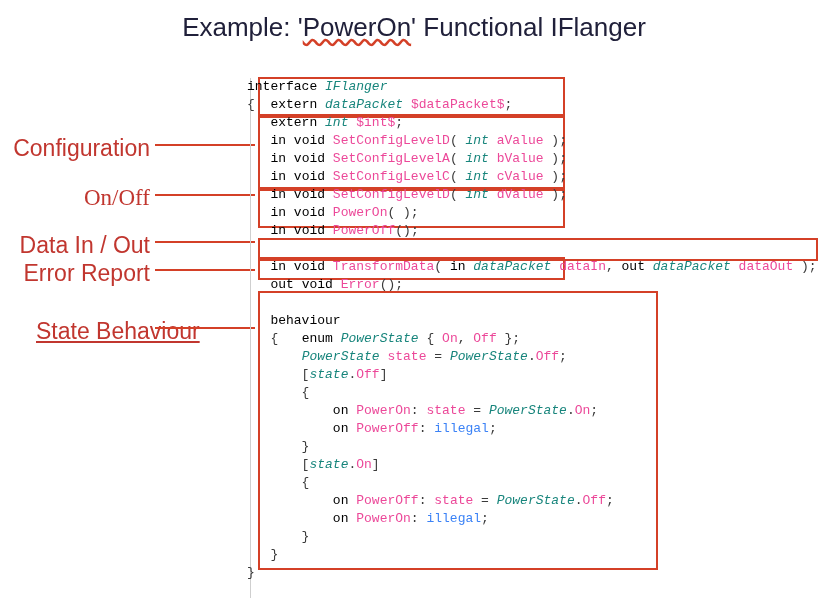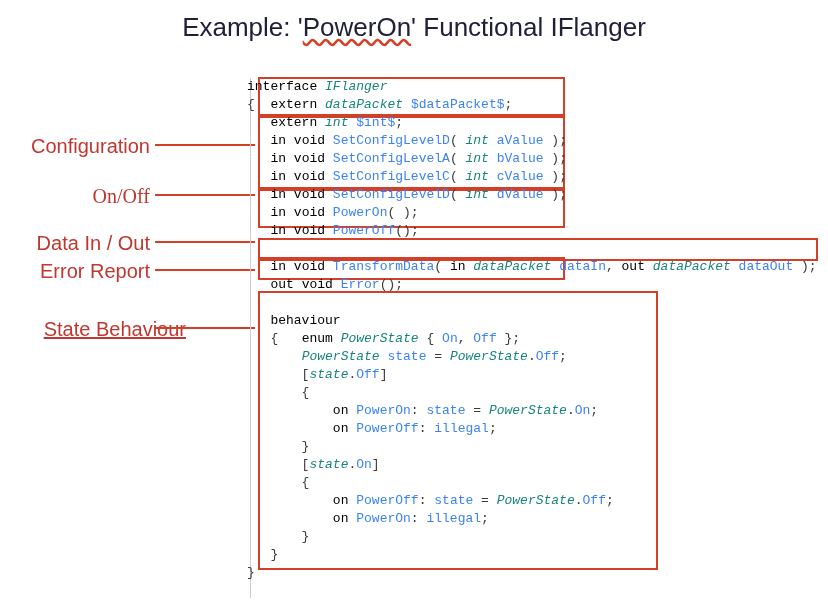--- a/index.html
+++ b/index.html
@@ -37,21 +37,21 @@
     left: 0;
     top: 0;
     width: 235px;
   }
   .label {
     position: absolute;
     left: 0;
     width: 150px;
     text-align: right;
     color: #c1362f;
-    font-size: 20px;
+    font-size: 23px;
     white-space: nowrap;
   }
   .label.underline { text-decoration: underline; margin-left: 36px; }
   .label-line {
     position: absolute;
     height: 2px;
     background: #d44027;
   }
 
   
@@ -61,21 +61,21 @@
     top: 60px;
     width: 560px;
     font-family: Consolas, "Courier New", monospace;
     font-size: 13px;
     line-height: 18px;
     color: #3a3a3a;
     white-space: pre;
   }
   .code .k  { color: #000000; }        
   .code .ty { color: #18857c; font-style: italic; }        
-  .code .fn { color: #3b82f6; }        
+  .code .fn { color: #ec4899; }        
   .code .punc { color: #3a3a3a; }
   .code .ill { color: #3b82f6; }       
 
   .brace-guide {
     position: absolute;
     left: 250px;
     top: 78px;
     width: 1px;
     height: 520px;
     background: #cfcfcf;

